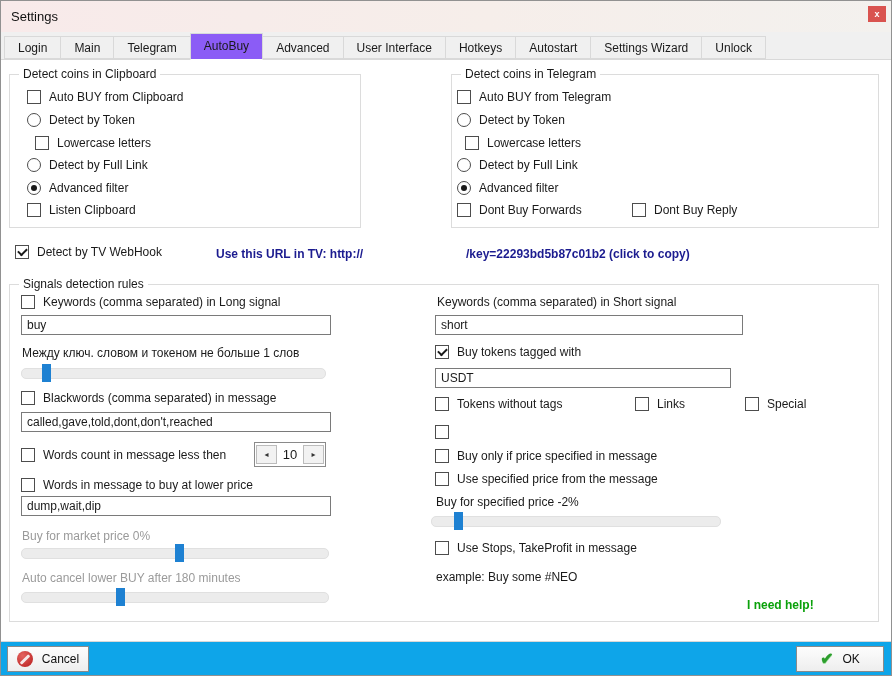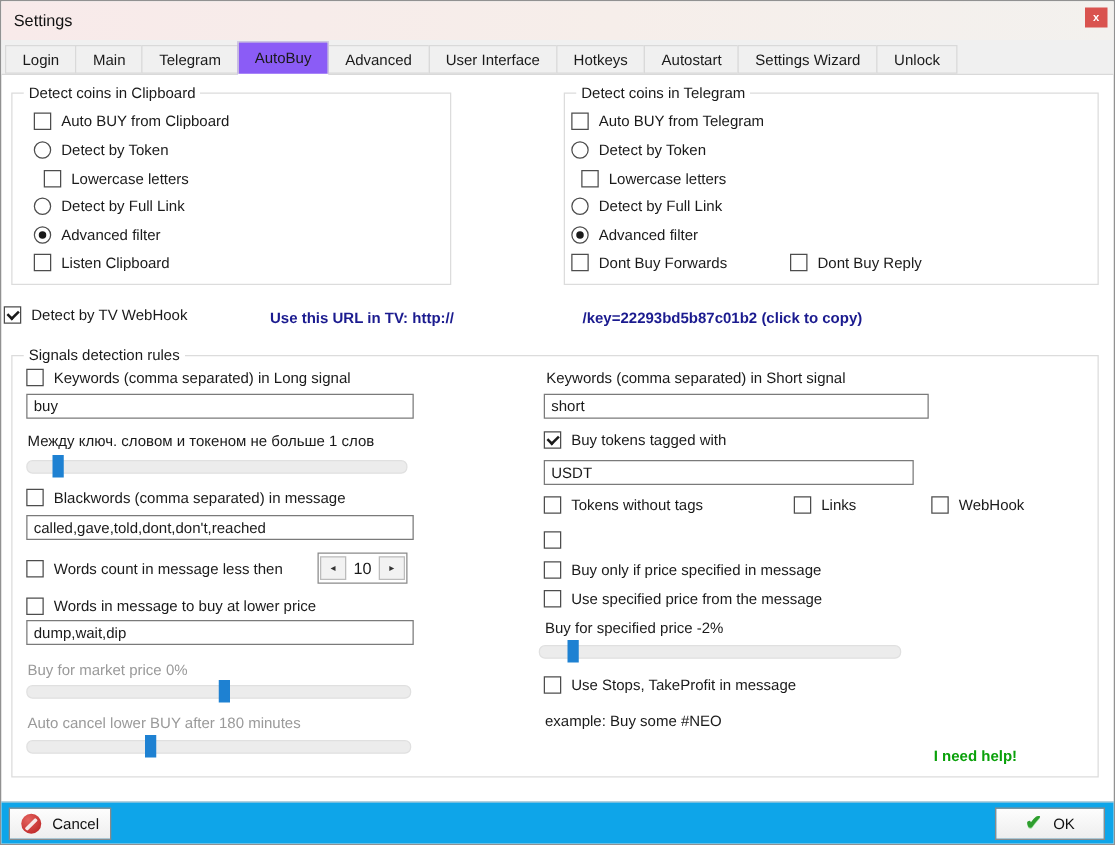--- a/index.html
+++ b/index.html
@@ -171,21 +171,21 @@
   </div>
   <div class="row" style="left:456px;top:202px;">
     <span class="cb"></span>
     <span>Dont Buy Forwards</span>
   </div>
   <div class="row" style="left:631px;top:202px;">
     <span class="cb"></span>
     <span>Dont Buy Reply</span>
   </div>
 
-  <div class="row" style="left:2px;top:244px;">
+  <div class="row" style="left:14px;top:244px;">
     <span class="cb checked"></span>
     <span>Detect by TV WebHook</span>
   </div>
   <span class="static-label navy-link" style="left:215px;top:246px;">Use this URL in TV: http://</span>
   <span class="static-label navy-link" style="left:465px;top:246px;">/key=22293bd5b87c01b2 (click to copy)</span>
 
   <div class="groupbox" style="left:8px;top:283px;width:870px;height:338px;">
     <span class="groupbox-title">Signals detection rules</span>
   </div>
 
@@ -239,21 +239,21 @@
   <div class="row" style="left:434px;top:396px;">
     <span class="cb"></span>
     <span>Tokens without tags</span>
   </div>
   <div class="row" style="left:634px;top:396px;">
     <span class="cb"></span>
     <span>Links</span>
   </div>
   <div class="row" style="left:744px;top:396px;">
     <span class="cb"></span>
-    <span>WebHook</span>
+    <span>Special</span>
   </div>
   <div class="row" style="left:434px;top:424px;">
     <span class="cb"></span>
   </div>
   <div class="row" style="left:434px;top:448px;">
     <span class="cb"></span>
     <span>Buy only if price specified in message</span>
   </div>
   <div class="row" style="left:434px;top:471px;">
     <span class="cb"></span>

